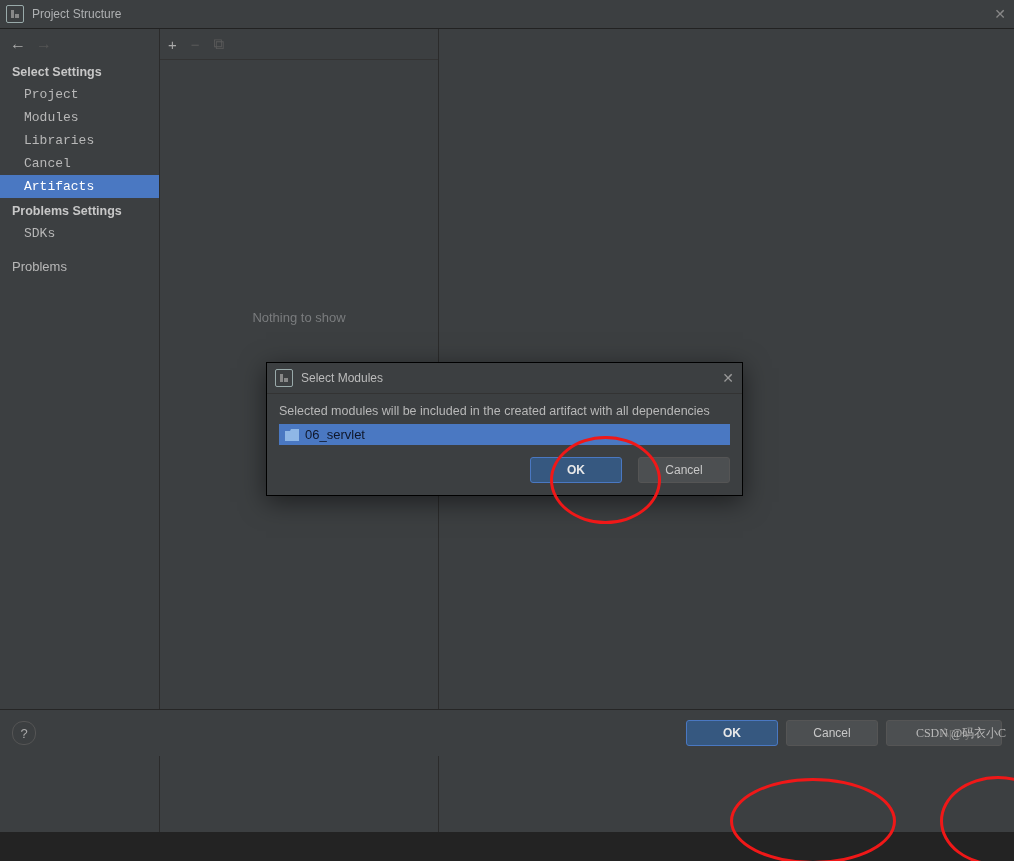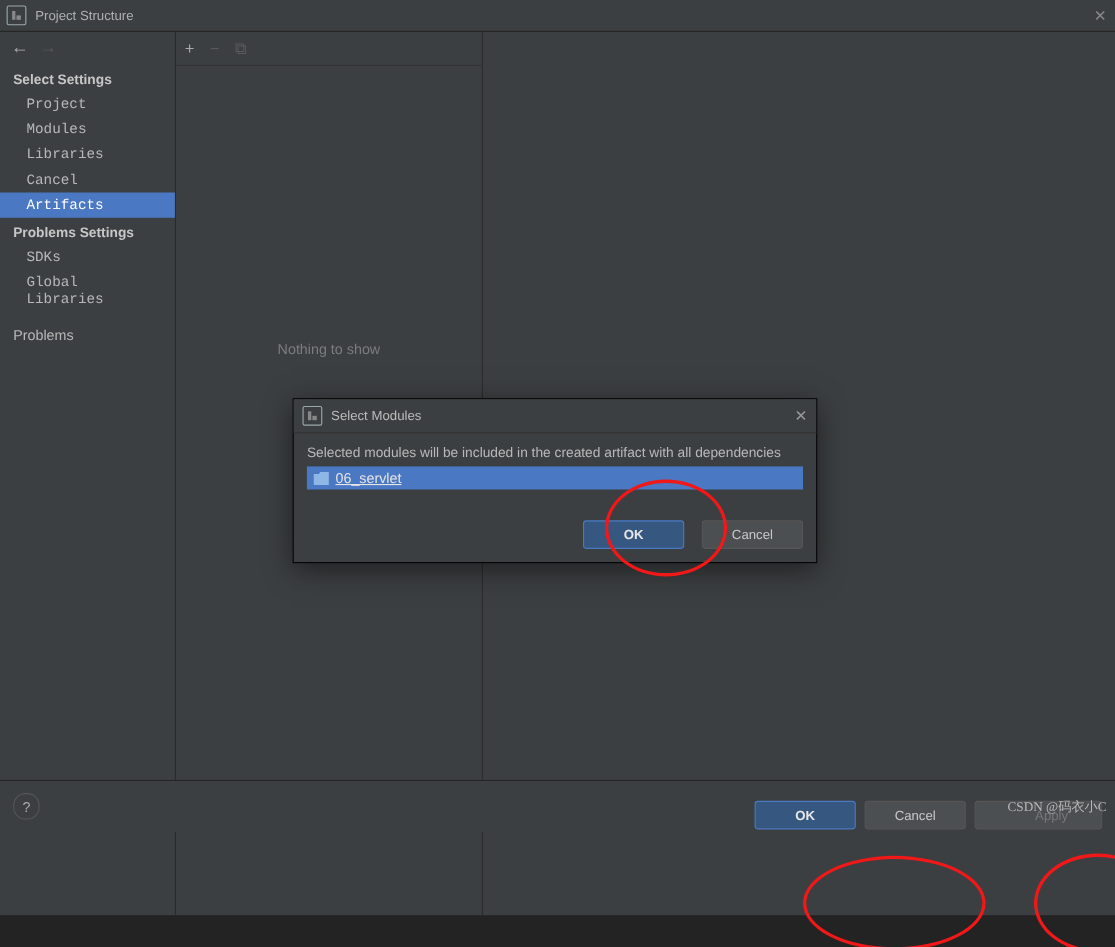--- a/index.html
+++ b/index.html
@@ -22,32 +22,32 @@
   .sep{height:10px;}
   .midcol{width:278px;background:#3c3f41;border-right:1px solid #2b2b2b;display:flex;flex-direction:column;}
   .toolbar{display:flex;align-items:center;height:30px;padding:0 8px;gap:14px;border-bottom:1px solid #333;}
   .tool-btn{color:#a9a9a9;cursor:pointer;font-size:15px;display:flex;align-items:center;}
   .tool-btn.dim{color:#5a5a5a;}
   .empty-text{margin-top:250px;text-align:center;color:#7a7c7e;font-size:13px;}
   .rightcol{flex:1;background:#3c3f41;}
   .footer{position:absolute;left:0;right:0;bottom:0;height:46px;border-top:1px solid #262626;background:#3c3f41;display:flex;align-items:center;padding:0 12px;}
   .help-btn{width:22px;height:22px;border:1px solid #555;border-radius:11px;display:flex;align-items:center;justify-content:center;color:#aaa;font-size:13px;cursor:pointer;}
   .spacer{flex:1;}
-  .btn{height:24px;padding:0 20px;border:1px solid #555;background:#4c4f51;color:#c8c8c8;font-size:12px;border-radius:3px;cursor:pointer;margin-left:8px;display:flex;align-items:center;justify-content:center;min-width:50px;margin-top:16px;}
+  .btn{height:24px;padding:0 20px;border:1px solid #555;background:#4c4f51;color:#c8c8c8;font-size:12px;border-radius:3px;cursor:pointer;margin-left:8px;display:flex;align-items:center;justify-content:center;min-width:50px;}
   .btn.primary{background:#365880;border-color:#4a78c2;color:#e8e8e8;}
   .btn.primary.bold{font-weight:bold;}
   .btn.dim{color:#777;padding-left:44px;}
   
   .modal{position:absolute;left:266px;top:362px;width:475px;background:#3c3f41;border:1px solid #000000;box-shadow:0 6px 24px rgba(0,0,0,.5);}
   .modal-title{display:flex;align-items:center;height:30px;padding:0 8px;background:#3c3f41;border-bottom:1px solid #333;}
   .modal-title .title-text{color:#bcbcbc;}
   .modal-title .close-x{position:static;margin-left:auto;color:#999;cursor:pointer;}
   .modal-body{padding:10px 12px 0 12px;}
   .modal-msg{color:#b8b8b8;font-size:12.5px;margin-bottom:6px;}
-  .module-row{display:flex;align-items:center;gap:6px;background:#4a78c2;color:#e5e5e5;padding:3px 6px;font-size:13px;text-decoration:underline;}
+  .module-row{display:flex;align-items:center;gap:6px;background:#4a78c2;color:#0f172a;padding:3px 6px;font-size:13px;}
   .folder-icon{width:14px;height:12px;}
   .modal-footer{display:flex;justify-content:flex-end;padding:12px;gap:8px;}
   
   .anno{position:absolute;border:3px solid #f01818;border-radius:50%;pointer-events:none;}
   .watermark{position:absolute;right:8px;bottom:14px;color:#b9b9b9;font-size:12px;pointer-events:none;font-family:Liberation Serif, serif;}
 </style>
 </head>
 <body>
 
 <div class="window">
@@ -72,21 +72,20 @@
         <span class="nav-arrow dim">→</span>
       </div>
       <div class="section-head">Select Settings</div>
       <div class="side-item lvl1">Project</div>
       <div class="side-item lvl1">Modules</div>
       <div class="side-item lvl1">Libraries</div>
       <div class="side-item lvl1">Cancel</div>
       <div class="side-item lvl1 selected">Artifacts</div>
       <div class="section-head">Problems Settings</div>
       <div class="side-item lvl1">SDKs</div>
-      <div class="side-item lvl1">Global Libraries</div>
       <div class="sep"></div>
       <div class="side-item top">Problems</div>
     </div>
 
     <div class="midcol">
       <div class="toolbar">
         <span class="tool-btn">+</span>
         <span class="tool-btn dim">−</span>
         <span class="tool-btn dim">⧉</span>
       </div>

